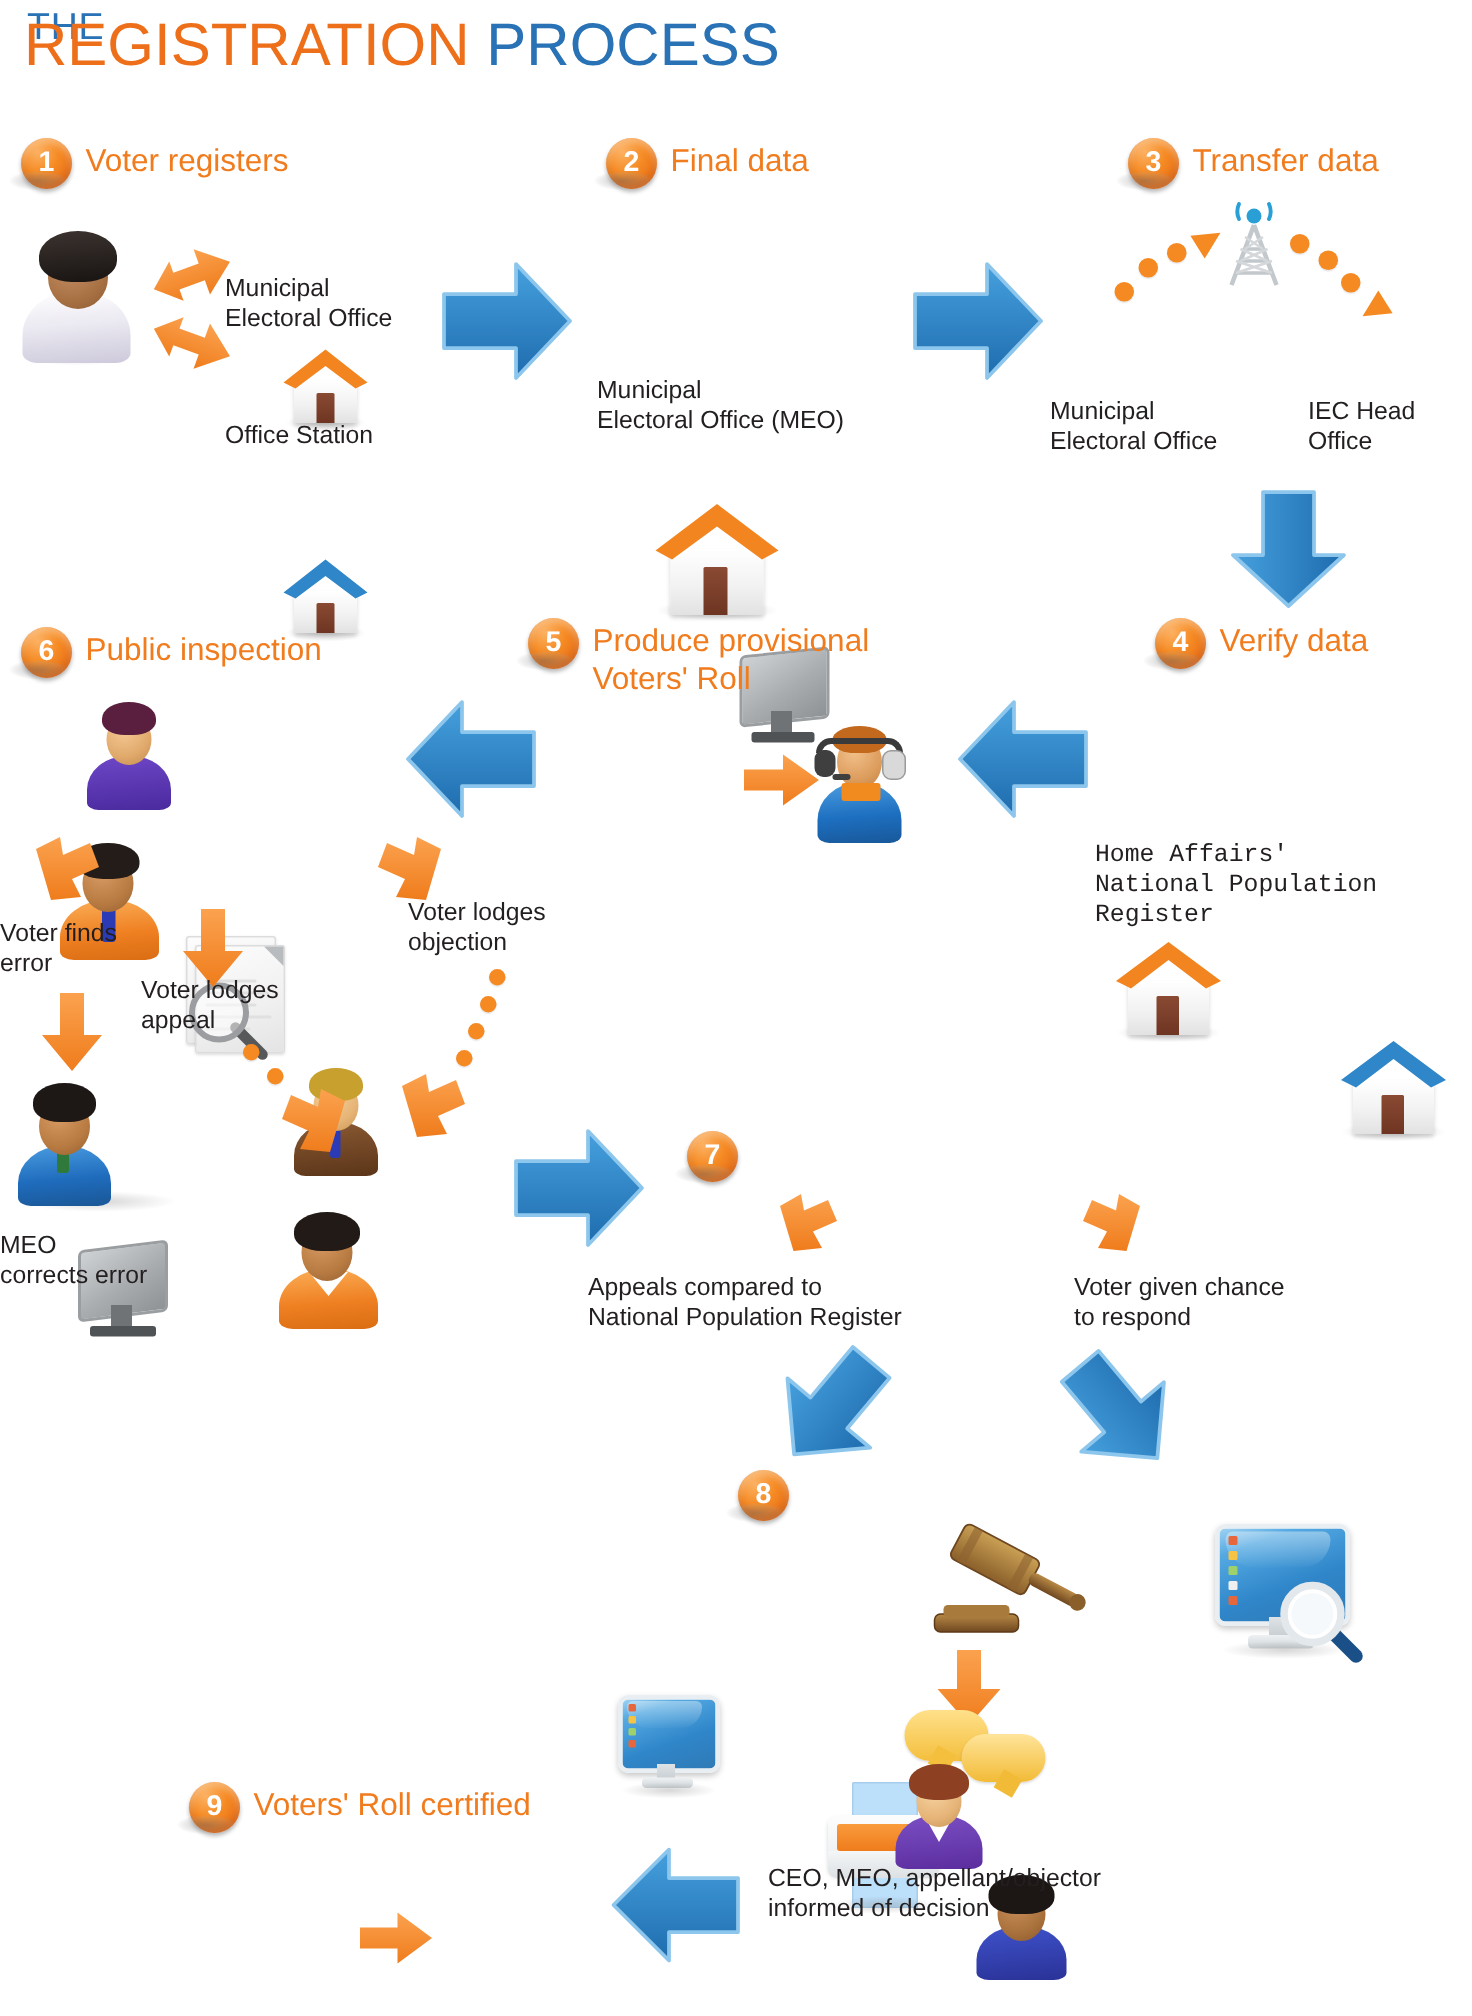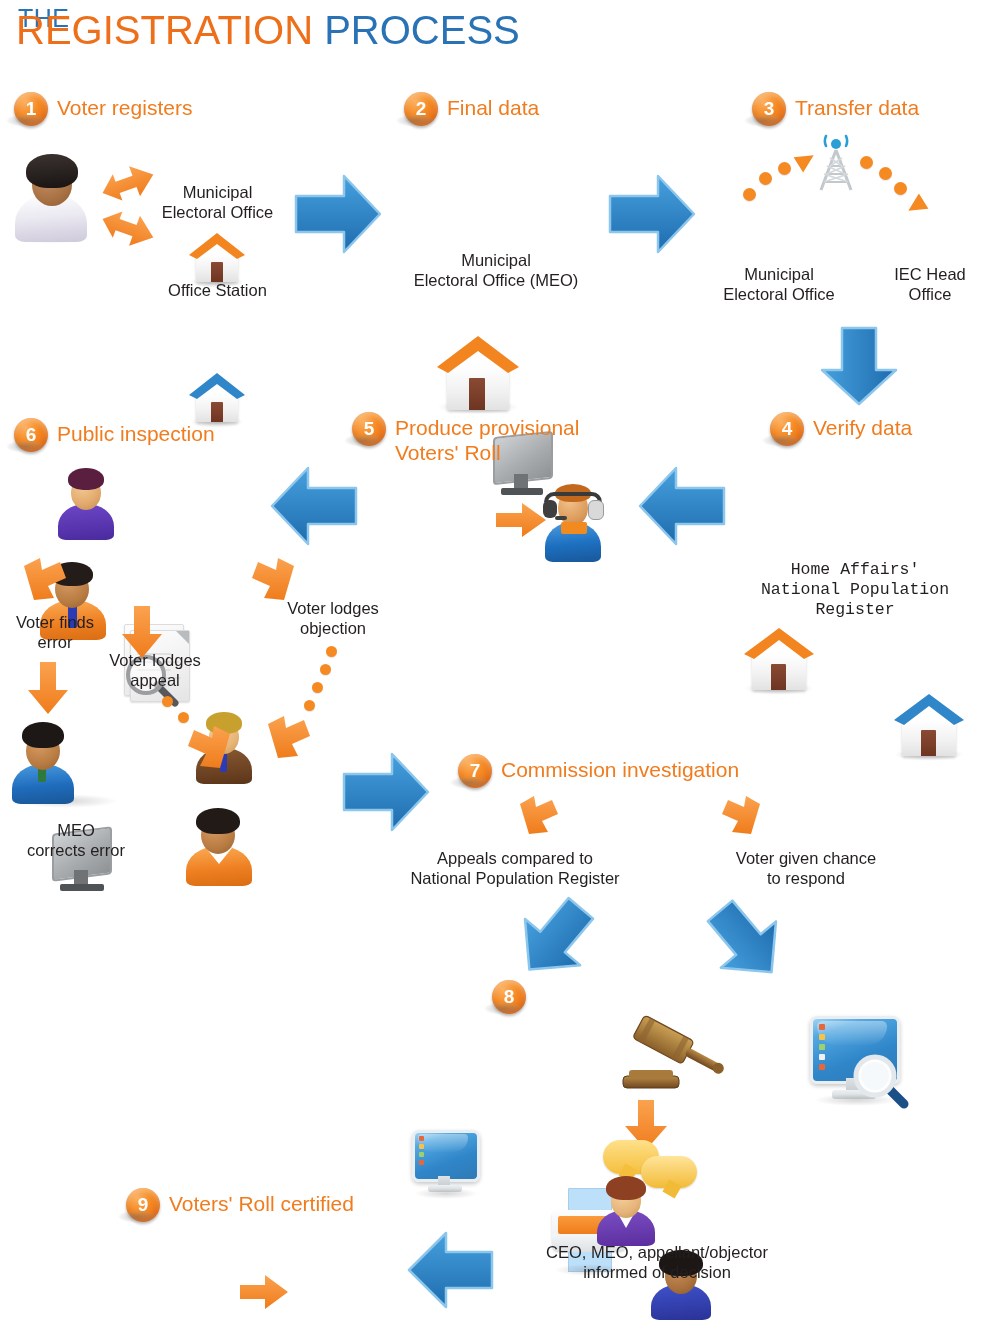--- a/index.html
+++ b/index.html
@@ -28,21 +28,21 @@
     box-shadow:0 2px 3px rgba(0,0,0,.28), inset 0 -3px 5px rgba(160,60,0,.35), inset 0 3px 5px rgba(255,225,190,.55);
     color:#fff;font-size:19px;font-weight:bold;line-height:34px;text-align:center;
     position:relative;z-index:3;}
   .badge::after{content:"";position:absolute;left:-8px;top:22px;width:40px;height:13px;
     background:radial-gradient(ellipse at 50% 50%, rgba(110,110,110,.42) 0%, rgba(160,160,160,.18) 55%, rgba(255,255,255,0) 72%);
     border-radius:50%;z-index:-1;}
   .step-head{display:flex;align-items:flex-start;gap:9px;}
   .step-title{color:#f07c1e;font-size:21px;line-height:25px;padding-top:3px;white-space:pre-line;}
 
   
-  .cap{color:#231f20;font-size:16.5px;line-height:20px;text-align:center;white-space:pre-line;}
+  .cap{color:#231f20;font-size:16.5px;line-height:20px;text-align:left;white-space:pre-line;}
 
   
   svg{display:block;overflow:visible;}
 
   
   .house{position:relative;}
   .house .roof{position:absolute;left:0;top:0;}
   .house .body{position:absolute;background:linear-gradient(180deg,#ffffff 0%,#f2f2f2 55%,#e2e2e2 100%);
     border-radius:2px;box-shadow:0 2px 3px rgba(0,0,0,.16);}
   .house .door{position:absolute;background:linear-gradient(180deg,#8a4a33 0%,#6e3522 100%);border-radius:1px 1px 0 0;}
@@ -395,21 +395,21 @@
       <div class="abs" style="left:28px;top:46px;width:8px;height:18px;background:#2f7a3a;border-radius:2px;"></div>
       <div class="p-head" style="left:16px;top:14px;width:34px;height:38px;background:radial-gradient(circle at 38% 32%,#d79b63 0%,#b87b42 60%,#96602f 100%);"></div>
       <div class="p-hair" style="left:12px;top:4px;width:42px;height:26px;background:#1d1815;"></div>
     </div>
     <div class="mon-grey abs" style="left:42px;top:26px;width:70px;height:62px;">
       <div class="scr" style="left:0;top:0;width:56px;height:44px;transform:skewY(-7deg);"></div>
       <div class="neck" style="left:22px;top:40px;width:14px;height:16px;"></div>
       <div class="base" style="left:8px;top:54px;width:44px;height:7px;"></div>
     </div>
   </div>
-  <div class="abs cap" style="left:12px;top:820px;width:128px;">MEO
+  <div class="abs cap" style="left:0px;top:820px;width:128px;">MEO
 corrects error</div>
 
   <div class="abs" style="left:160px;top:690px;width:70px;height:80px;">
     <div class="dot" style="left:2px;top:6px;width:11px;height:11px;"></div>
     <div class="dot" style="left:18px;top:22px;width:11px;height:11px;"></div>
   </div>
   <svg class="abs" style="left:178px;top:722px;" width="56" height="56" viewBox="0 0 56 56">
     <path d="M52 12 L36 4 L34 16 L16 8 L10 24 L28 32 L22 44 L42 46 Z" fill="url(#og1)"></path>
   </svg>
 
@@ -423,21 +423,20 @@
     <path d="M4 12 L20 4 L22 16 L40 8 L46 24 L28 32 L34 44 L14 46 Z" fill="url(#og1)"></path>
   </svg>
 
 
   <svg class="abs" style="left:342px;top:748px;" width="90" height="88" viewBox="0 0 90 88">
     <path d="M2 26 L50 26 L50 6 L86 44 L50 82 L50 62 L2 62 Z" fill="url(#bg1)" stroke="#8cc6ec" stroke-width="2.5" stroke-linejoin="round"></path>
   </svg>
 
   <div class="abs step-head" style="left:458px;top:754px;">
     <div class="badge">7</div>
-    <div class="step-title">Commission investigation</div>
   </div>
   <svg class="abs" style="left:516px;top:794px;" width="50" height="46" viewBox="0 0 50 46">
     <path d="M4 10 L18 2 L20 13 L36 6 L42 20 L26 27 L32 38 L13 40 Z" fill="url(#og1)"></path>
   </svg>
   <svg class="abs" style="left:714px;top:794px;" width="50" height="46" viewBox="0 0 50 46">
     <path d="M46 10 L32 2 L30 13 L14 6 L8 20 L24 27 L18 38 L37 40 Z" fill="url(#og1)"></path>
   </svg>
   <div class="abs cap" style="left:392px;top:848px;width:246px;">Appeals compared to
 National Population Register</div>
   <div class="abs cap" style="left:716px;top:848px;width:180px;">Voter given chance

